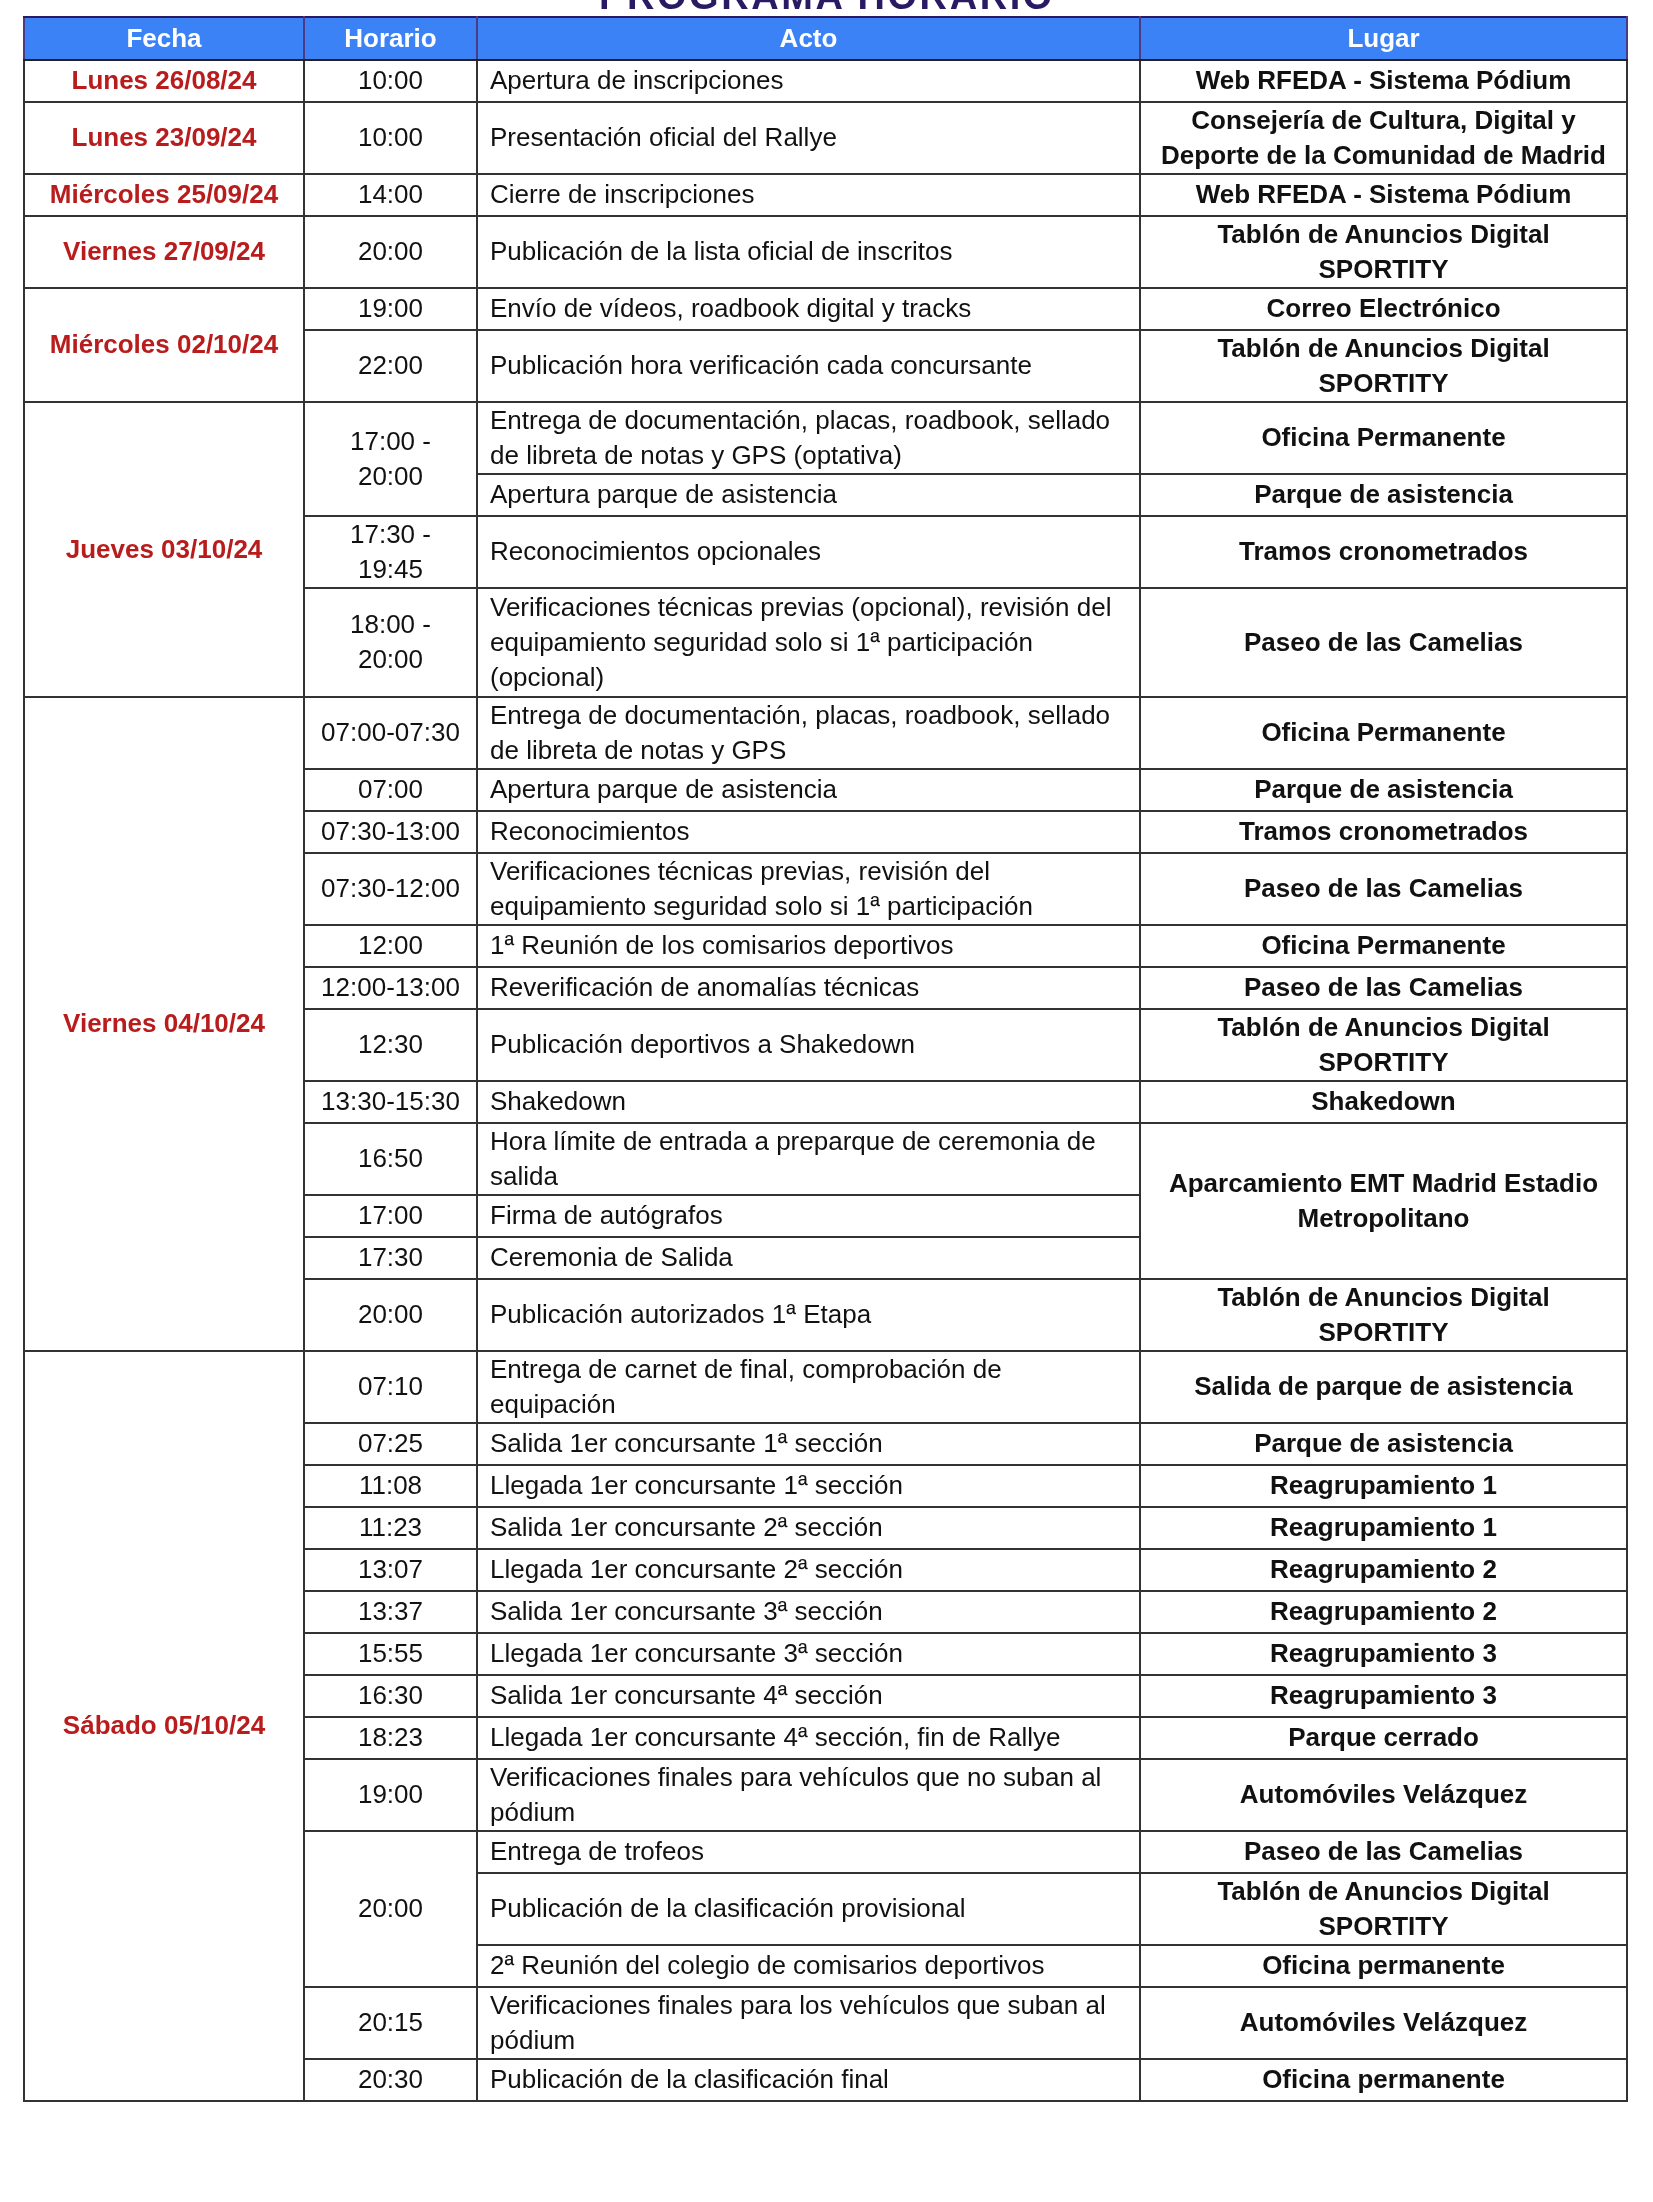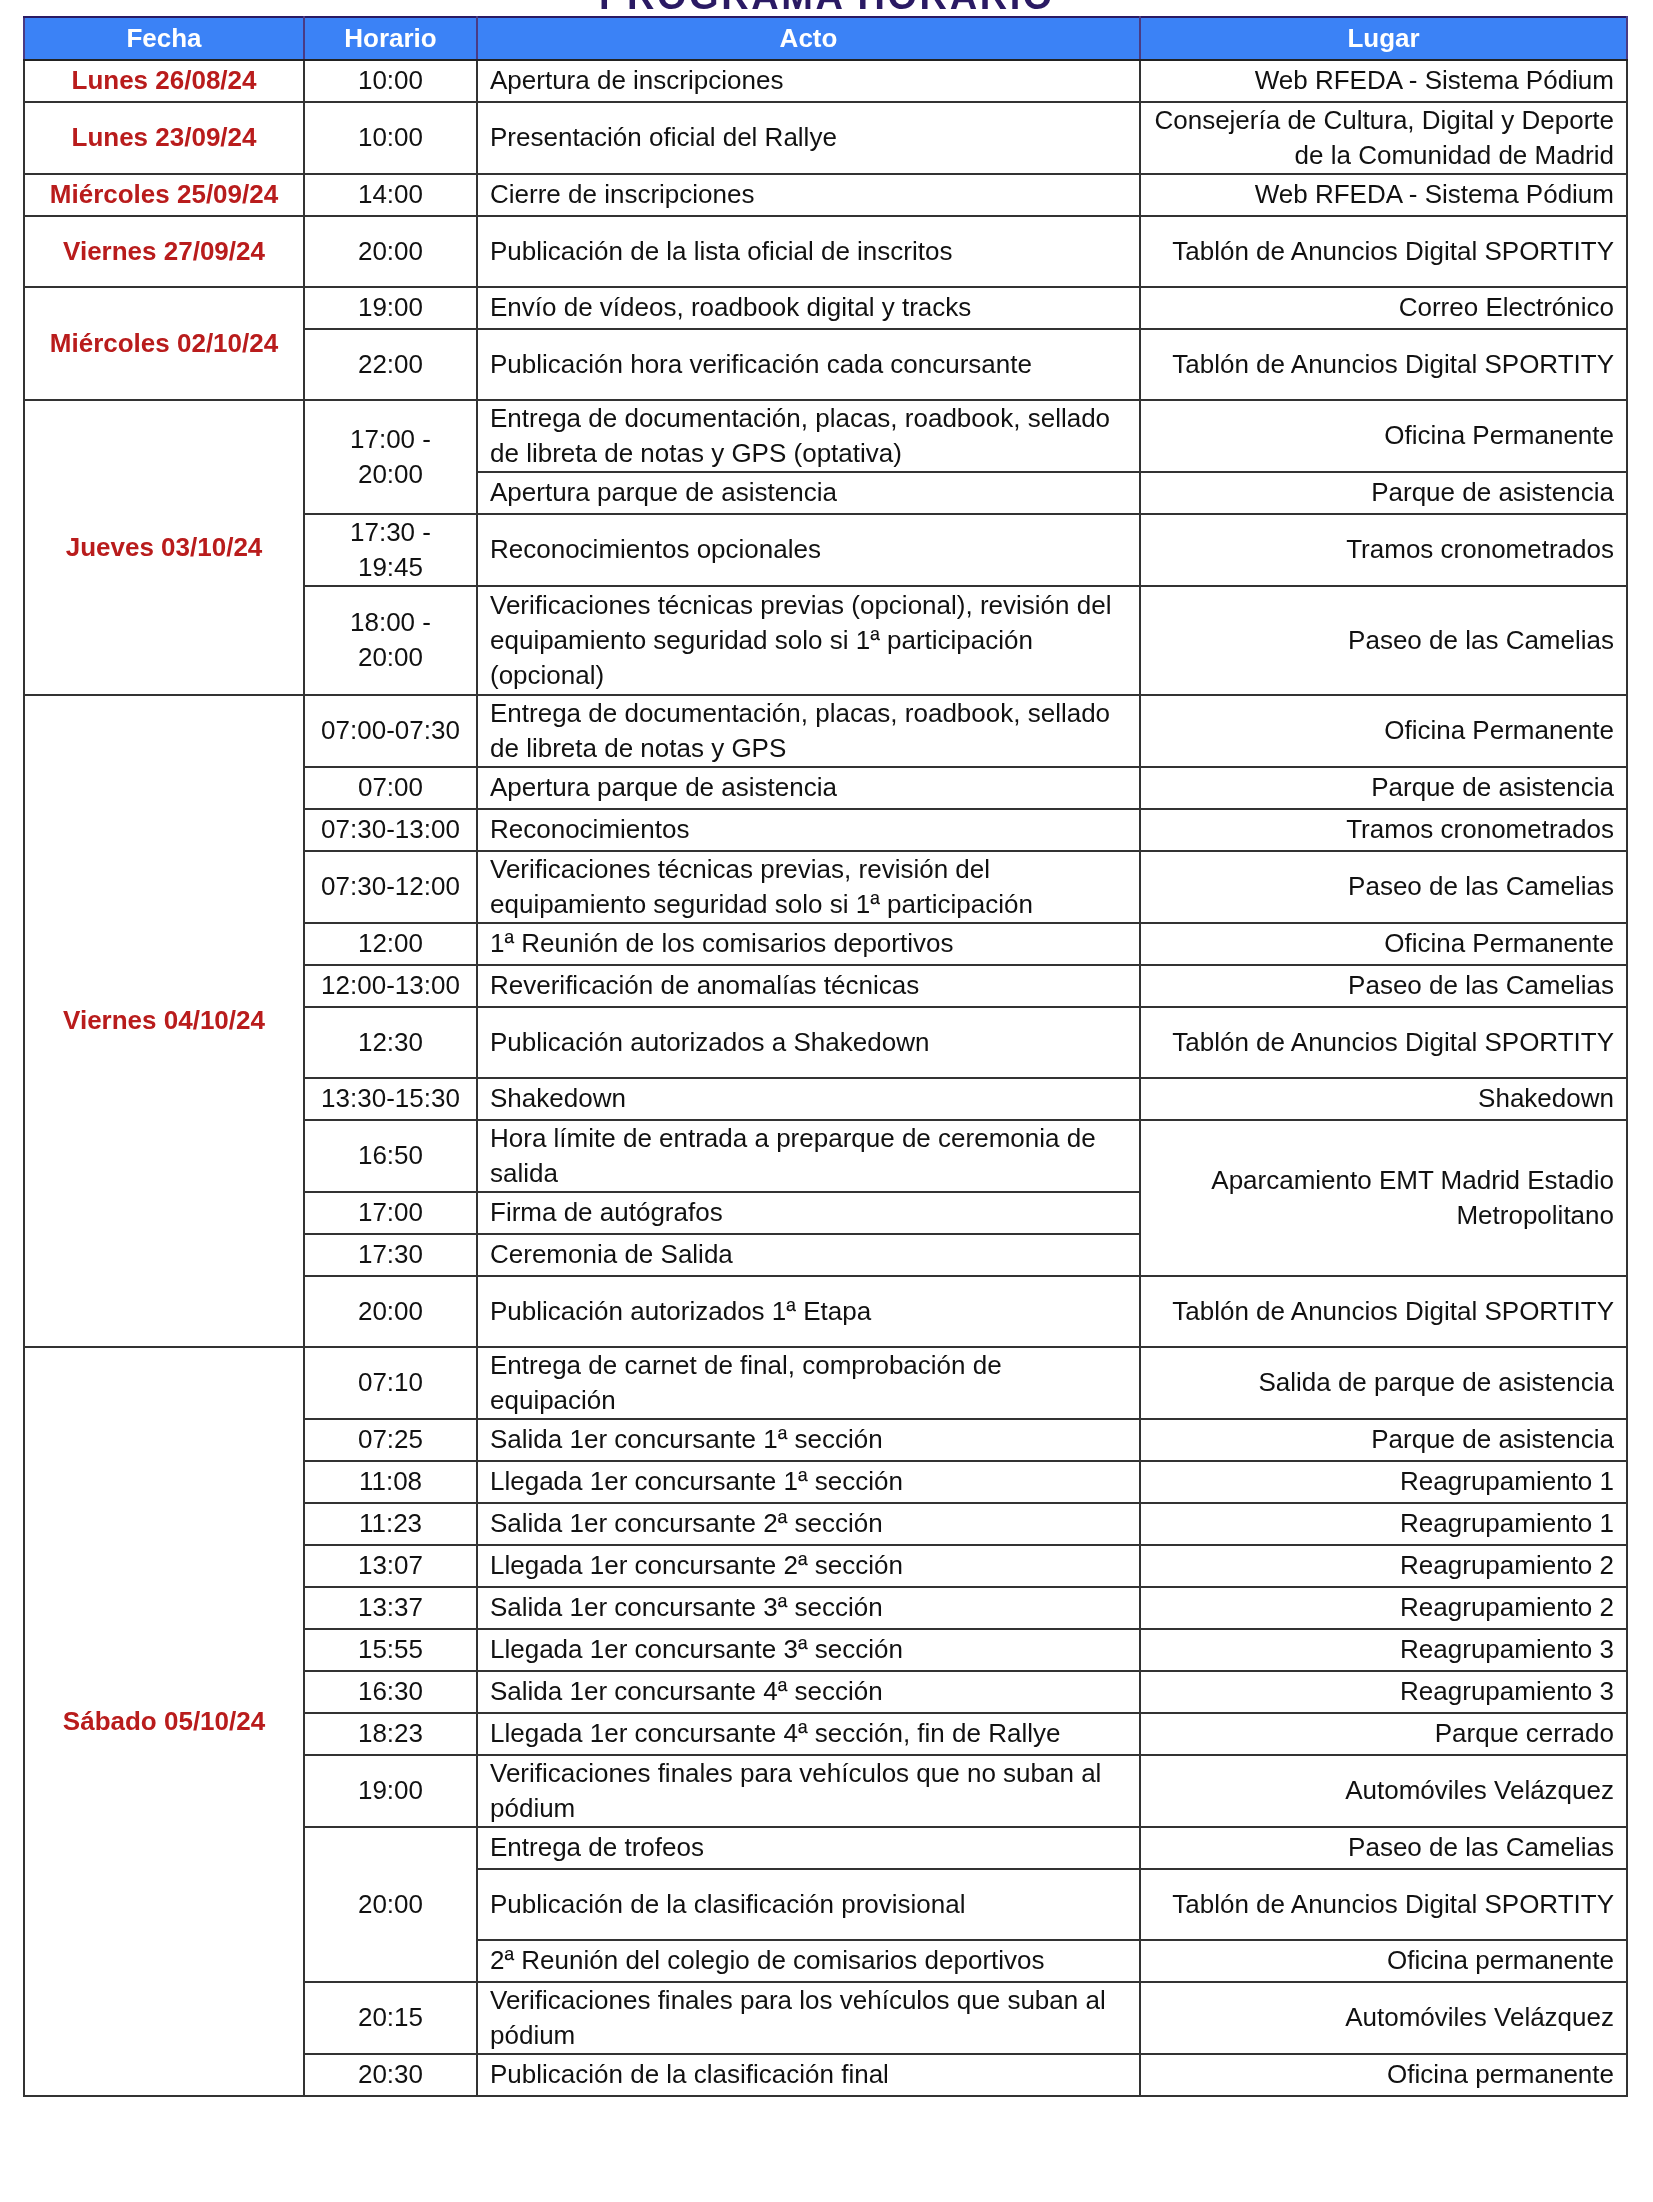--- a/index.html
+++ b/index.html
@@ -11,21 +11,21 @@
   table.schedule { position: absolute; left: 23px; top: 15.5px; width: 1603px;
                    border-collapse: collapse; table-layout: fixed; }
   table.schedule th, table.schedule td { border: 2.2px solid #333; padding: 0 12px;
                    font-size: 26px; line-height: 35px; vertical-align: middle; }
   table.schedule thead th { background: #3b82f6; color: #fff; font-weight: bold; height: 41px;
                    text-align: center; border-color: #2a1a63 #4a3b84 #222 #4a3b84; }
   col.c-fecha { width: 280px; } col.c-hora { width: 173px; } col.c-acto { width: 663px; } col.c-lugar { width: 487px; }
   td.fecha { text-align: center; font-weight: bold; color: #b91c1c; font-size: 26px; }
   td.hora { text-align: center; padding: 0 3.4px; }
   td.acto { text-align: left; }
-  td.lugar { text-align: right; }
+  td.lugar { text-align: center; font-weight: bold; }
   tr.h1 td { height: 40px; }
   tr.h2 td { height: 69px; }
   tr.h3 td { height: 107px; }
 </style>
 </head>
 <body>
 
 <div class="doc-title">PROGRAMA HORARIO</div>
 
 <table class="schedule">
@@ -132,21 +132,21 @@
       <td class="acto">1ª Reunión de los comisarios deportivos</td>
       <td class="lugar">Oficina Permanente</td>
     </tr>
     <tr class="h1">
       <td class="hora">12:00-13:00</td>
       <td class="acto">Reverificación de anomalías técnicas</td>
       <td class="lugar">Paseo de las Camelias</td>
     </tr>
     <tr class="h2">
       <td class="hora">12:30</td>
-      <td class="acto">Publicación autorizados a Shakedown</td>
+      <td class="acto">Publicación deportivos a Shakedown</td>
       <td class="lugar">Tablón de Anuncios Digital SPORTITY</td>
     </tr>
     <tr class="h1">
       <td class="hora">13:30-15:30</td>
       <td class="acto">Shakedown</td>
       <td class="lugar">Shakedown</td>
     </tr>
     <tr class="h2">
       <td class="hora">16:50</td>
       <td class="acto">Hora límite de entrada a preparque de ceremonia de salida</td>

